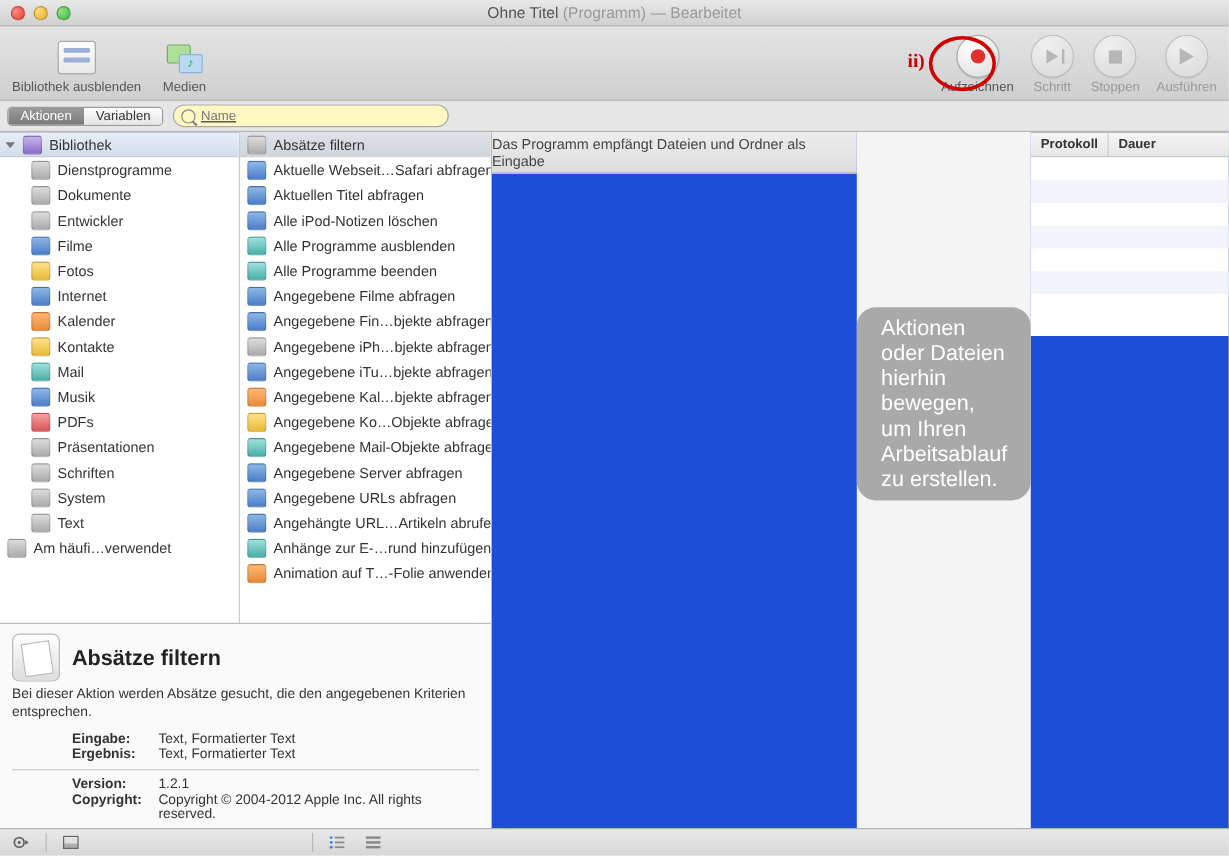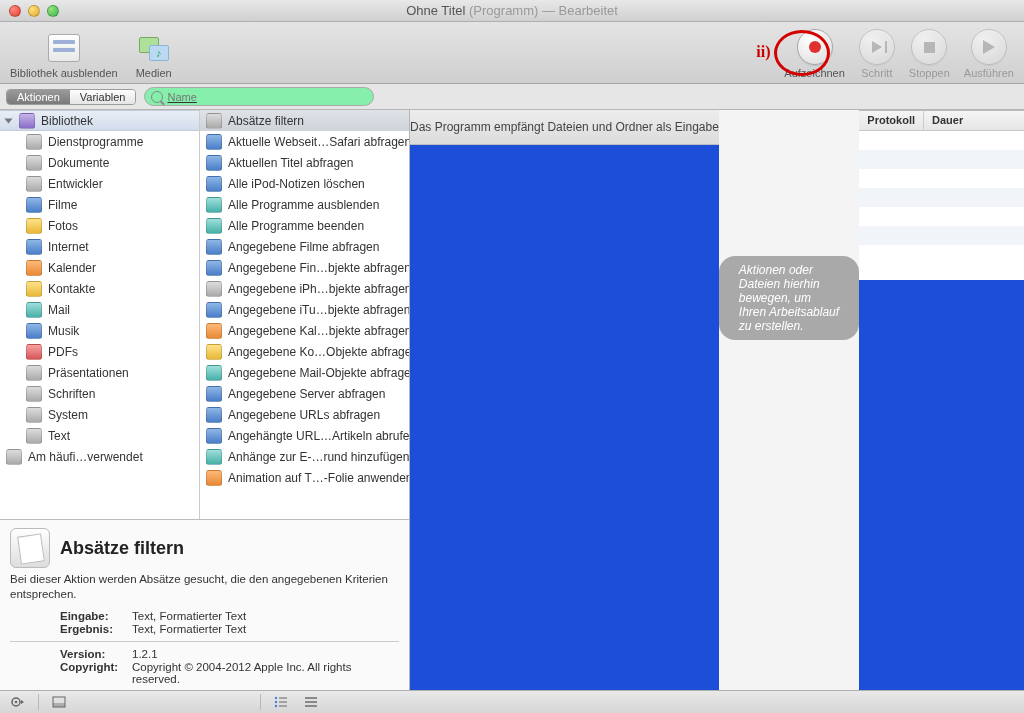--- a/index.html
+++ b/index.html
@@ -78,21 +78,21 @@
 
 
 .tabrow {
   height: 26px; background:#e6e6e6; border-bottom:1px solid #b5b5b5;
   display:flex; align-items:center; padding: 0 6px; gap:8px;
 }
 .seg { display:flex; border:1px solid #9c9c9c; border-radius:4px; overflow:hidden; height:16px; }
 .seg button { border:none; padding:0 10px; font-size:11px; background:linear-gradient(#fdfdfd,#e5e5e5); color:#333; }
 .seg button.active { background:linear-gradient(#9a9a9a,#7a7a7a); color:#fff; }
 .search {
-  flex:1; height:19px; border:1px solid #aaa; border-radius:10px; background:#86efac;
+  flex:1; height:19px; border:1px solid #aaa; border-radius:10px; background:#fef9c3;
   display:flex; align-items:center; padding:0 6px; gap:4px; max-width:230px;text-decoration:underline;
 }
 .search input { border:none; outline:none; font-size:11px; flex:1; background:transparent; color:#666;}
 .mag { width:12px;height:12px;border:1.5px solid #888;border-radius:50%;position:relative;}
 .mag::after{content:"";position:absolute;width:5px;height:1.5px;background:#888;transform:rotate(45deg);bottom:-2px;right:-3px;}
 
 
 .main { display:flex; height: calc(713px - 22px - 62px - 26px - 23px); }
 .sidebar { width:410px; display:flex; flex-direction:column; border-right:1px solid #b5b5b5; background:#fff;}
 .workflow { flex:1; display:flex; flex-direction:row; background:#1d4ed8; }
@@ -126,21 +126,21 @@
 .kv .k{font-weight:bold; min-width:66px; text-align:left;}
 .divider{height:1px;background:#ccc;margin:6px 0;}
 
 
 .wf-header {
   height:35px; background:linear-gradient(#ededed,#dcdcdc); border-bottom:1px solid #bcbcbc;
   display:flex; align-items:center; justify-content:center; font-size:12px; color:#444;
 }
 .wf-canvas { flex:1; display:flex; align-items:flex-start; justify-content:center; padding-top:146px; background:#f4f4f4;}
 .placeholder-pill {
-  background:#a9a9a9; color:#fff; padding:7px 20px; border-radius:16px; font-size:12px;font-style:italic;
+  background:#a9a9a9; color:#fff; padding:7px 20px; border-radius:16px; font-size:18px;
 }
 .log-table { height:170px; border-top:1px solid #bcbcbc; background:#fff; display:flex; flex-direction:column;}
 .log-head { display:flex; background:linear-gradient(#f5f5f5,#e6e6e6); border-bottom:1px solid #c8c8c8; height:20px; font-size:11px; font-weight:bold;}
 .log-head .col { padding:3px 8px; border-right:1px solid #ccc;}
 .col.proto{flex:1;} .col.dauer{width:100px; border-right:none;}
 .log-body{flex:1; overflow:auto;}
 .log-row{height:19px; border-bottom:0;}
 .log-row:nth-child(even){background:#f1f4f9;}
 
 

